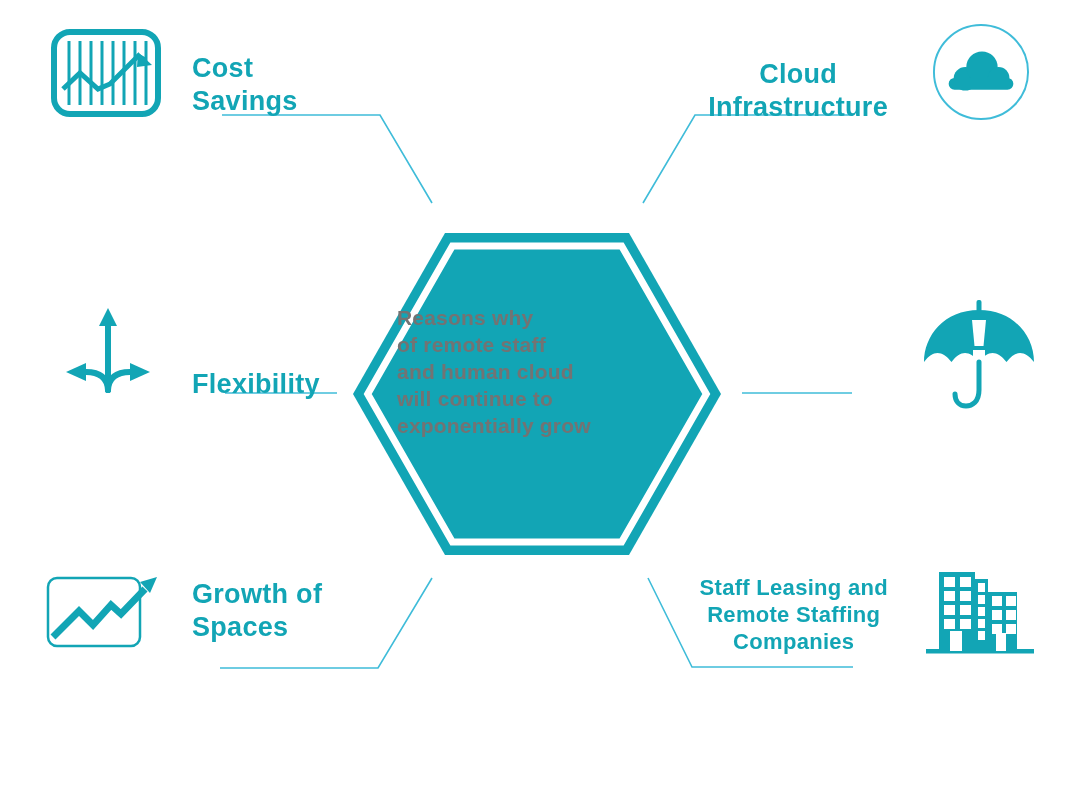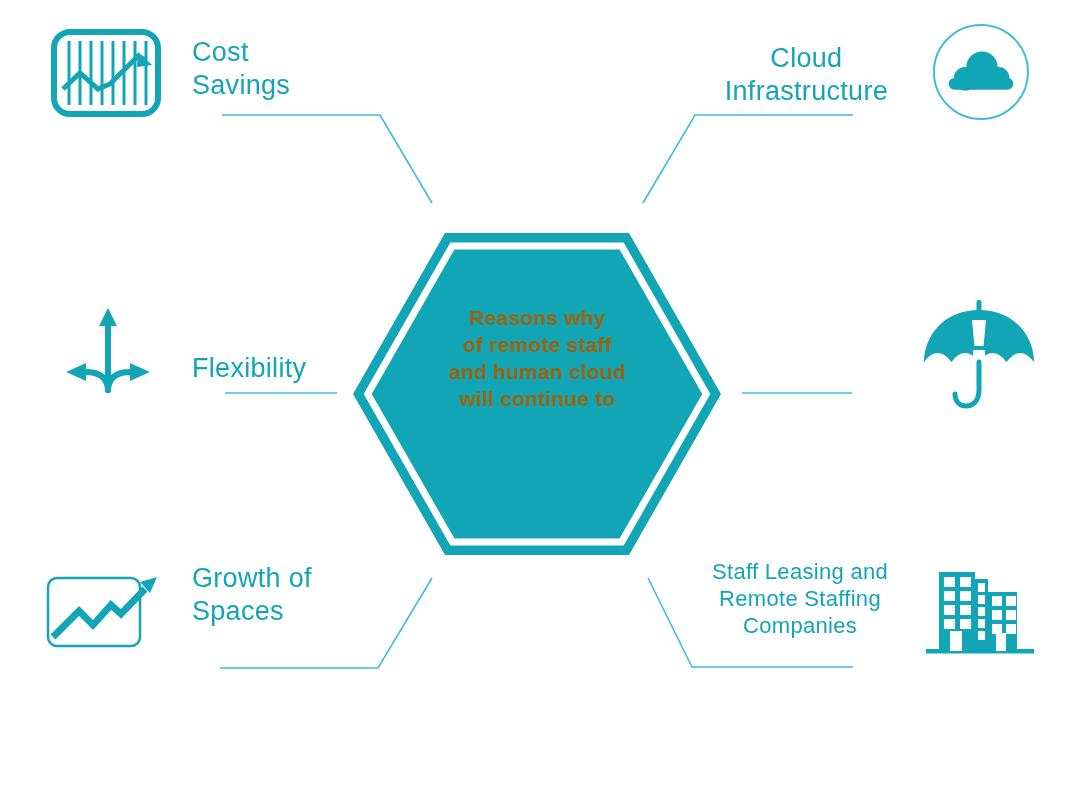--- a/index.html
+++ b/index.html
@@ -3,32 +3,32 @@
 <meta charset="utf-8">
 <style>
   html,body{margin:0;padding:0;background:#fff;}
   .canvas{
     position:relative;width:1080px;height:786px;background:#fff;
     font-family:"Liberation Sans",sans-serif;overflow:hidden;
   }
   .connectors{position:absolute;left:0;top:0;width:1080px;height:786px;pointer-events:none;}
   .connectors path{fill:none;stroke:var(--line);stroke-width:1.6px;}
   .label{
-    position:absolute;color:var(--teal);font-weight:normal;
-    font-size:27px;line-height:33px;letter-spacing:.3px;
+    position:absolute;color:var(--teal);font-weight:bold;
+    font-size:27px;line-height:33px;letter-spacing:.3px;margin-top:16px;
   }
   .label.right{text-align:center;}
   .label.small{font-size:22px;line-height:27px;}
   .icon{position:absolute;color:var(--teal);}
   .icon svg{display:block;width:100%;height:100%;}
   .hex-svg{position:absolute;left:353px;top:233px;width:368px;height:322px;}
   .hex-text{
     position:absolute;left:397px;top:304px;width:280px;
-    color:#a16207;font-weight:bold;font-size:21px;line-height:27px;
-    text-align:center;letter-spacing:.2px;
+    color:#737373;font-weight:bold;font-size:21px;line-height:27px;
+    letter-spacing:.2px;
   }
 </style>
 </head>
 <body>
 
 <div class="canvas">
 
   <svg class="connectors" viewBox="0 0 1080 786">
     <path d="M222,115 H380 L432,203"></path>
     <path d="M853,115 H695 L643,203"></path>
@@ -40,20 +40,21 @@
 
   <svg class="hex-svg" viewBox="0 0 368 322">
     <polygon points="0,161 92,0 276,0 368,161 276,322 92,322" fill="var(--teal)"></polygon>
     <polygon points="14.7,161 99.4,12.9 268.6,12.9 353.3,161 268.6,309.1 99.4,309.1" fill="none" stroke="#fff" stroke-width="7"></polygon>
   </svg>
   <div class="hex-text">
     <div>Reasons why</div>
     <div>of remote staff</div>
     <div>and human cloud</div>
     <div>will continue to</div>
+    <div>exponentially grow</div>
   </div>
 
   <div class="icon" style="left:50px;top:28px;width:112px;height:90px">
     <svg viewBox="0 0 112 90">
       <rect x="4" y="4" width="104" height="82" rx="16" fill="none" stroke="currentColor" stroke-width="6"></rect>
       <g stroke="currentColor" stroke-width="3">
         <line x1="19" y1="13" x2="19" y2="77"></line>
           <line x1="30" y1="13" x2="30" y2="77"></line>
         <line x1="41" y1="13" x2="41" y2="77"></line>
           <line x1="52" y1="13" x2="52" y2="77"></line>

